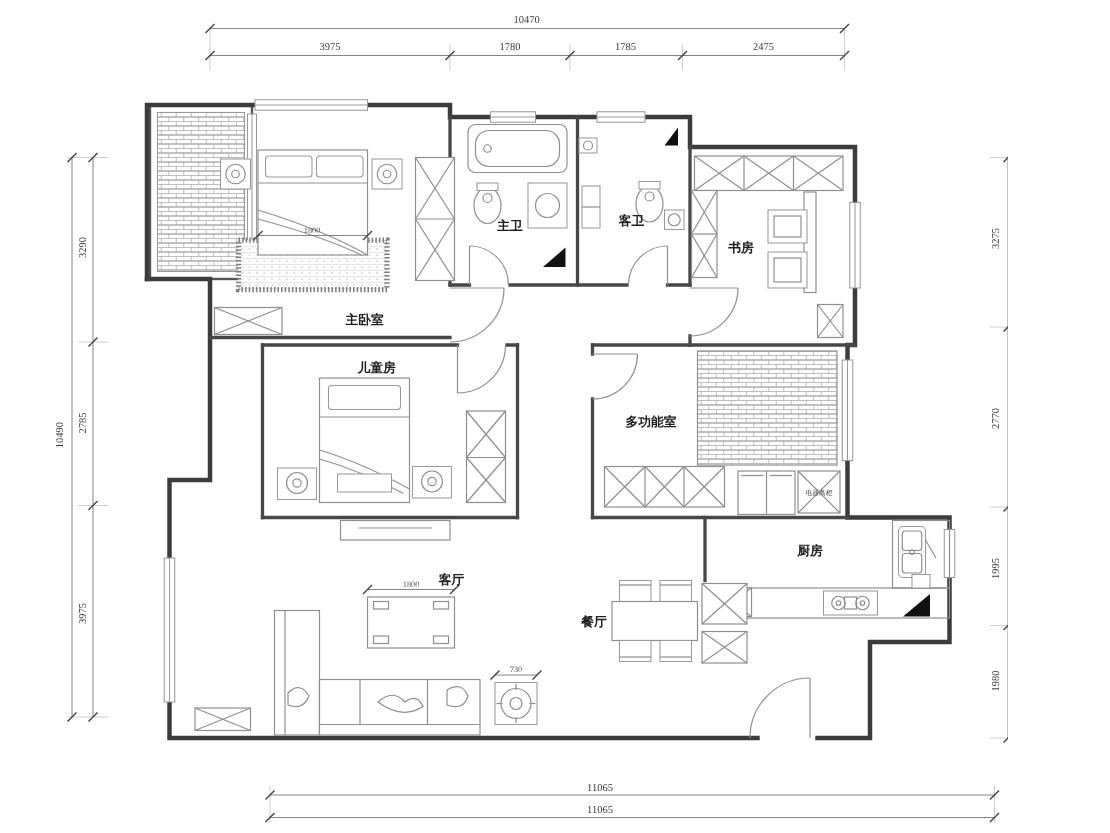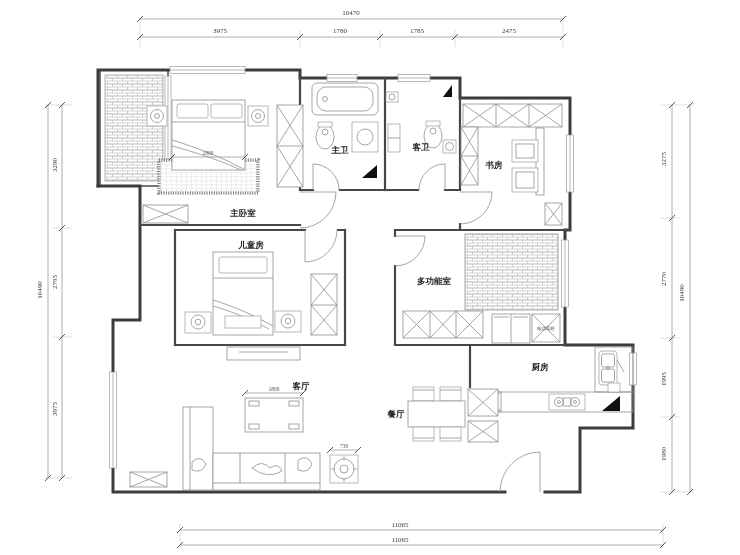--- a/index.html
+++ b/index.html
@@ -1,16 +1,16 @@
 <!DOCTYPE html>
 <html><head>
 <meta charset="utf-8">
 <style>
   html,body{margin:0;padding:0;background:#fff;}
-  .stage{position:relative;width:740px;height:555px;background:#fff;overflow:hidden;
+  .stage{position:relative;width:672px;height:555px;background:#fff;overflow:hidden;
          font-family:"DejaVu Sans",sans-serif;}
   svg{position:absolute;left:0;top:0;}
   .w  {stroke:#3c3c3c;stroke-width:3;fill:none;stroke-linecap:square;}
   .wi {stroke:#474747;stroke-width:2.2;fill:none;stroke-linecap:square;}
   .f  {stroke:#8f8f8f;stroke-width:0.8;fill:none;}
   .ff {stroke:#8f8f8f;stroke-width:0.8;fill:#fff;}
   .fd {stroke:#9a9a9a;stroke-width:0.7;fill:#fff;}
   .d  {stroke:#777;stroke-width:0.6;fill:none;}
   .tick{stroke:#444;stroke-width:0.9;}
   .ext{stroke:#bdbdbd;stroke-width:0.5;}

